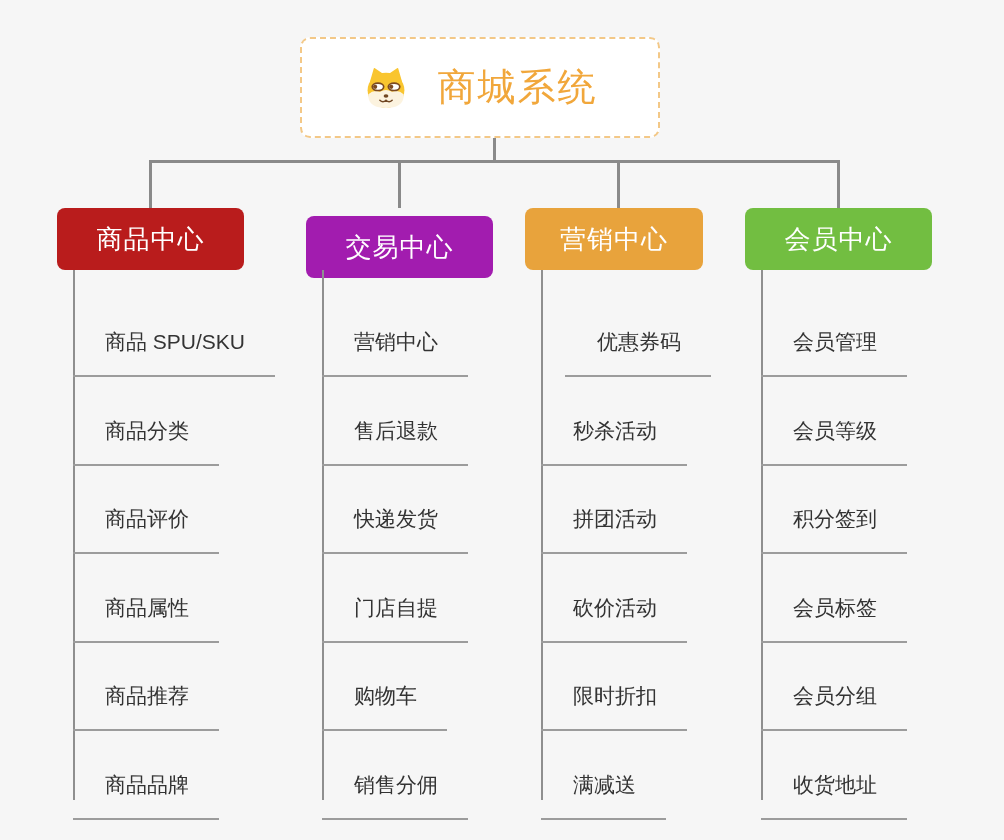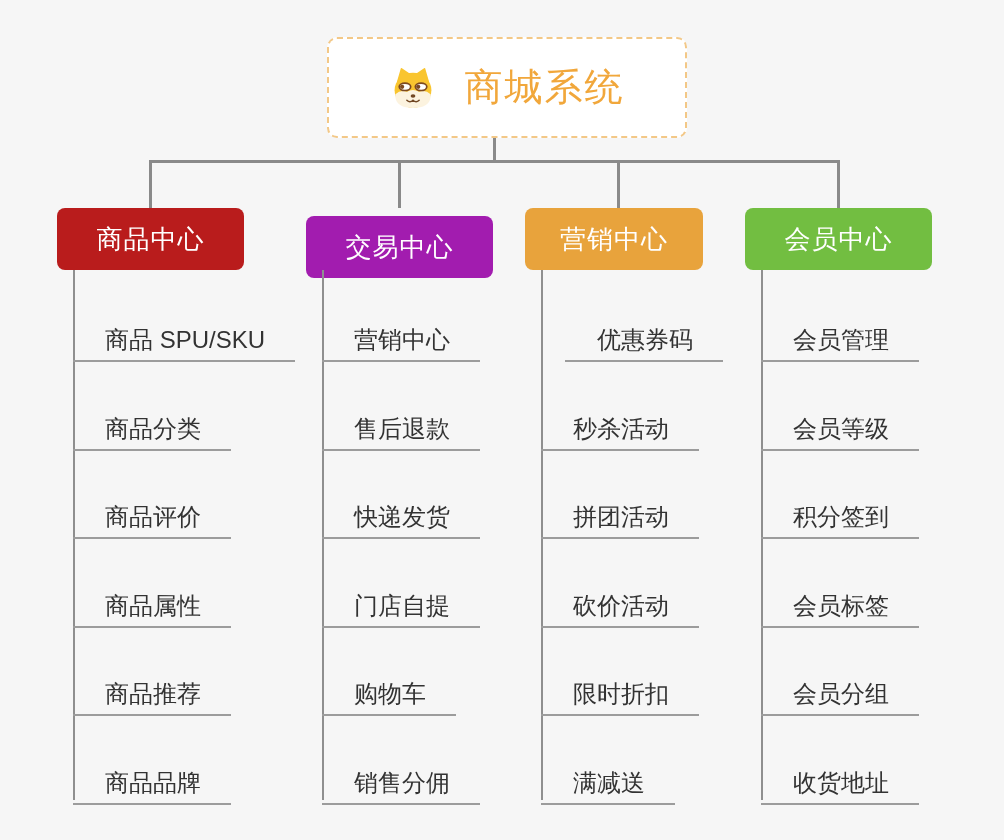--- a/index.html
+++ b/index.html
@@ -2,21 +2,21 @@
 <html><head>
 <meta charset="utf-8">
 <style>
   html,body{margin:0;padding:0;background:#f6f6f6;}
   .canvas{
     position:relative;width:1004px;height:840px;background:#f6f6f6;overflow:hidden;
     font-family:"Liberation Sans","DejaVu Sans",sans-serif;
   }
   
   .root-node{
-    position:absolute;left:327px;top:37px;width:360px;height:101px;
+    position:absolute;left:300px;top:37px;width:360px;height:101px;
     box-sizing:border-box;background:#ffffff;border:2px dashed #F3C887;
     border-radius:10px;display:flex;align-items:center;justify-content:center;gap:29px;
     cursor:pointer;
     font-family:Liberation Mono, monospace;
   }
   .root-title{font-size:38px;font-weight:500;color:#F1A73B;letter-spacing:2px;}
   .dog{display:flex;align-items:center;}
   
   .line{position:absolute;background:#8a8a8a;}
   .root-drop{left:493px;top:138px;width:3px;height:22px;}
@@ -25,22 +25,22 @@
   .branch-box{
     position:absolute;border-radius:8px;color:#ffffff;font-size:26px;
     display:flex;align-items:center;justify-content:center;letter-spacing:1px;
     cursor:pointer;
   }
   .spine{position:absolute;width:2px;background:#8f8f8f;}
   
   .leaf{
     position:absolute;box-sizing:content-box;
     display:flex;align-items:flex-end;white-space:nowrap;
-    padding:0 30px 4px 32px;border-bottom:2px solid #9c9c9c;
-    font-size:24px;color:#333333;cursor:pointer;
+    padding:0 30px 19px 32px;border-bottom:2px solid #9c9c9c;
+    font-size:21px;color:#333333;cursor:pointer;
   }
 </style>
 </head>
 <body>
 
 <div class="canvas">
 
   <div class="root-node">
     <span class="dog">
       <svg width="46" height="44" viewBox="0 0 60 56" aria-hidden="true">

